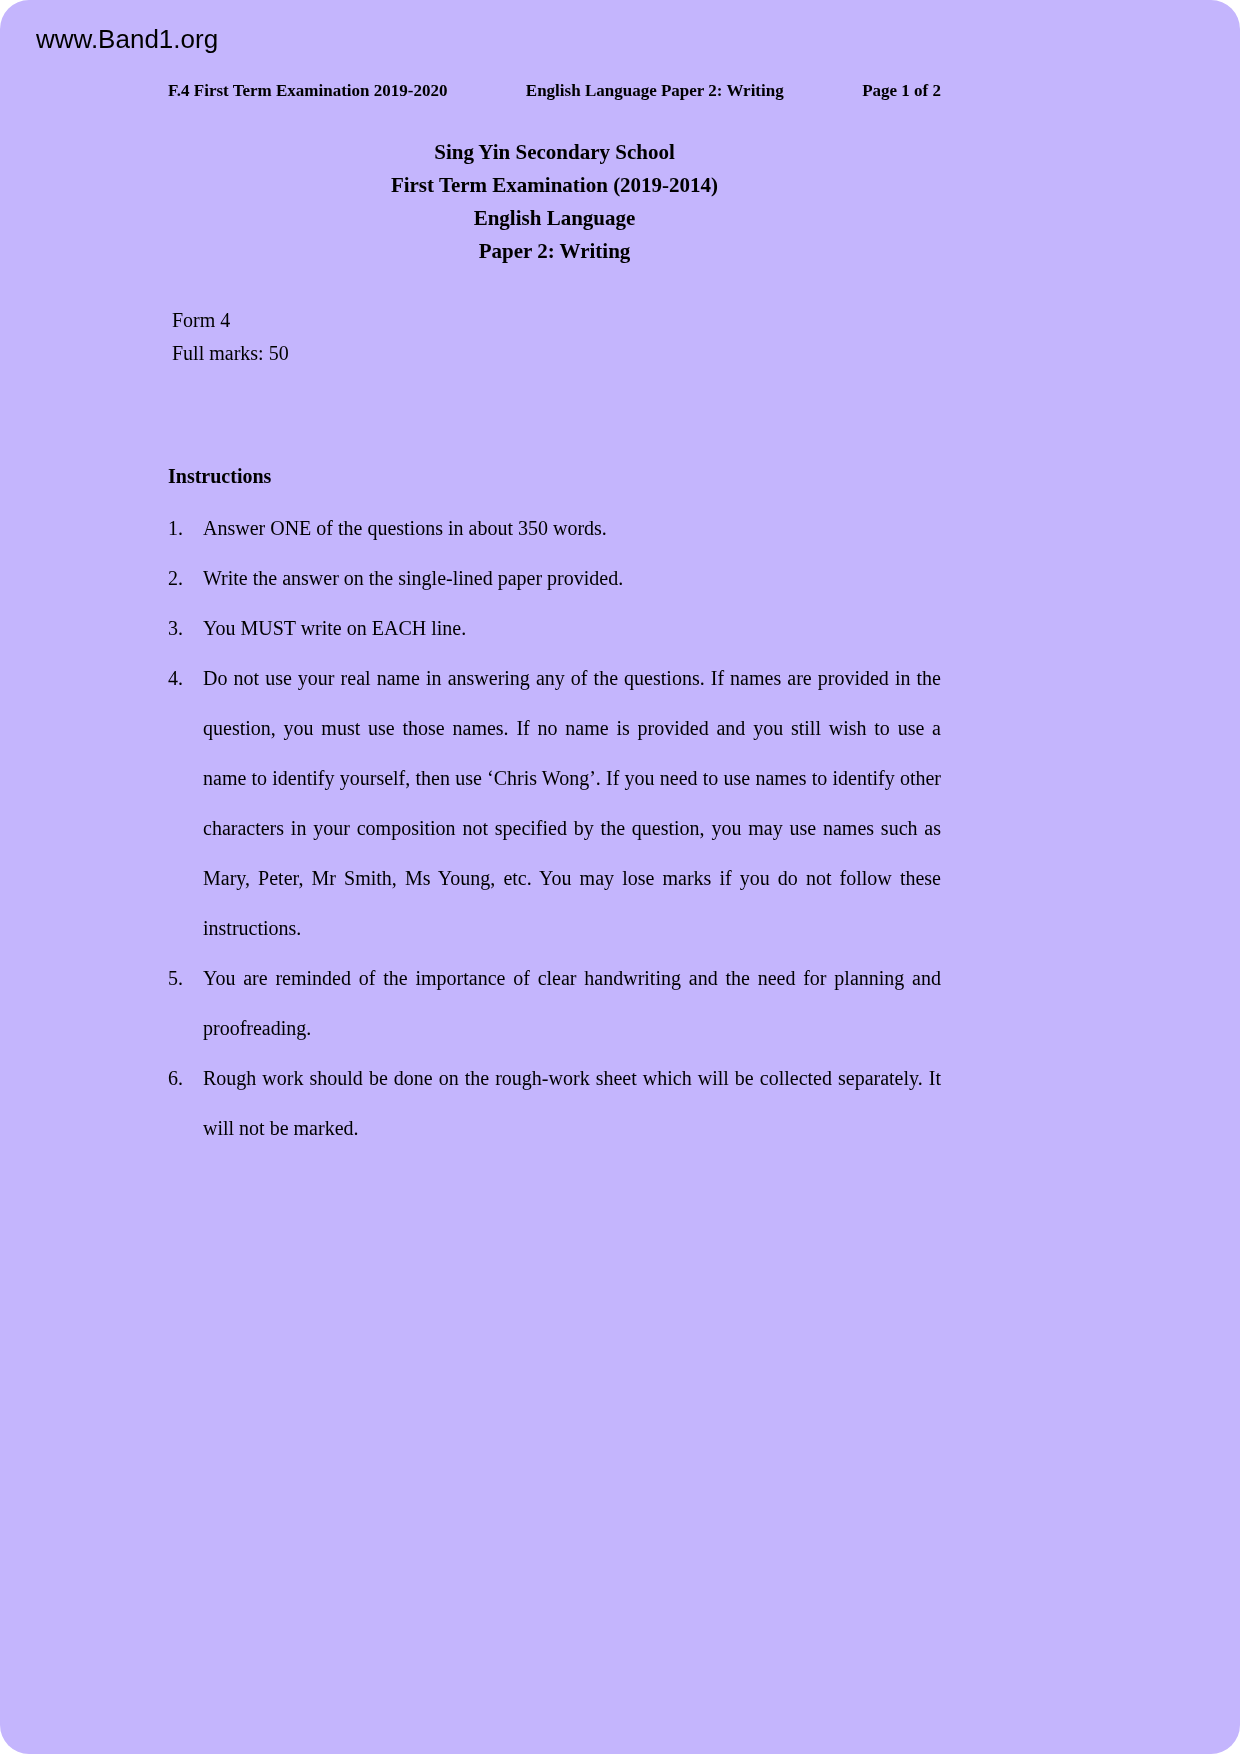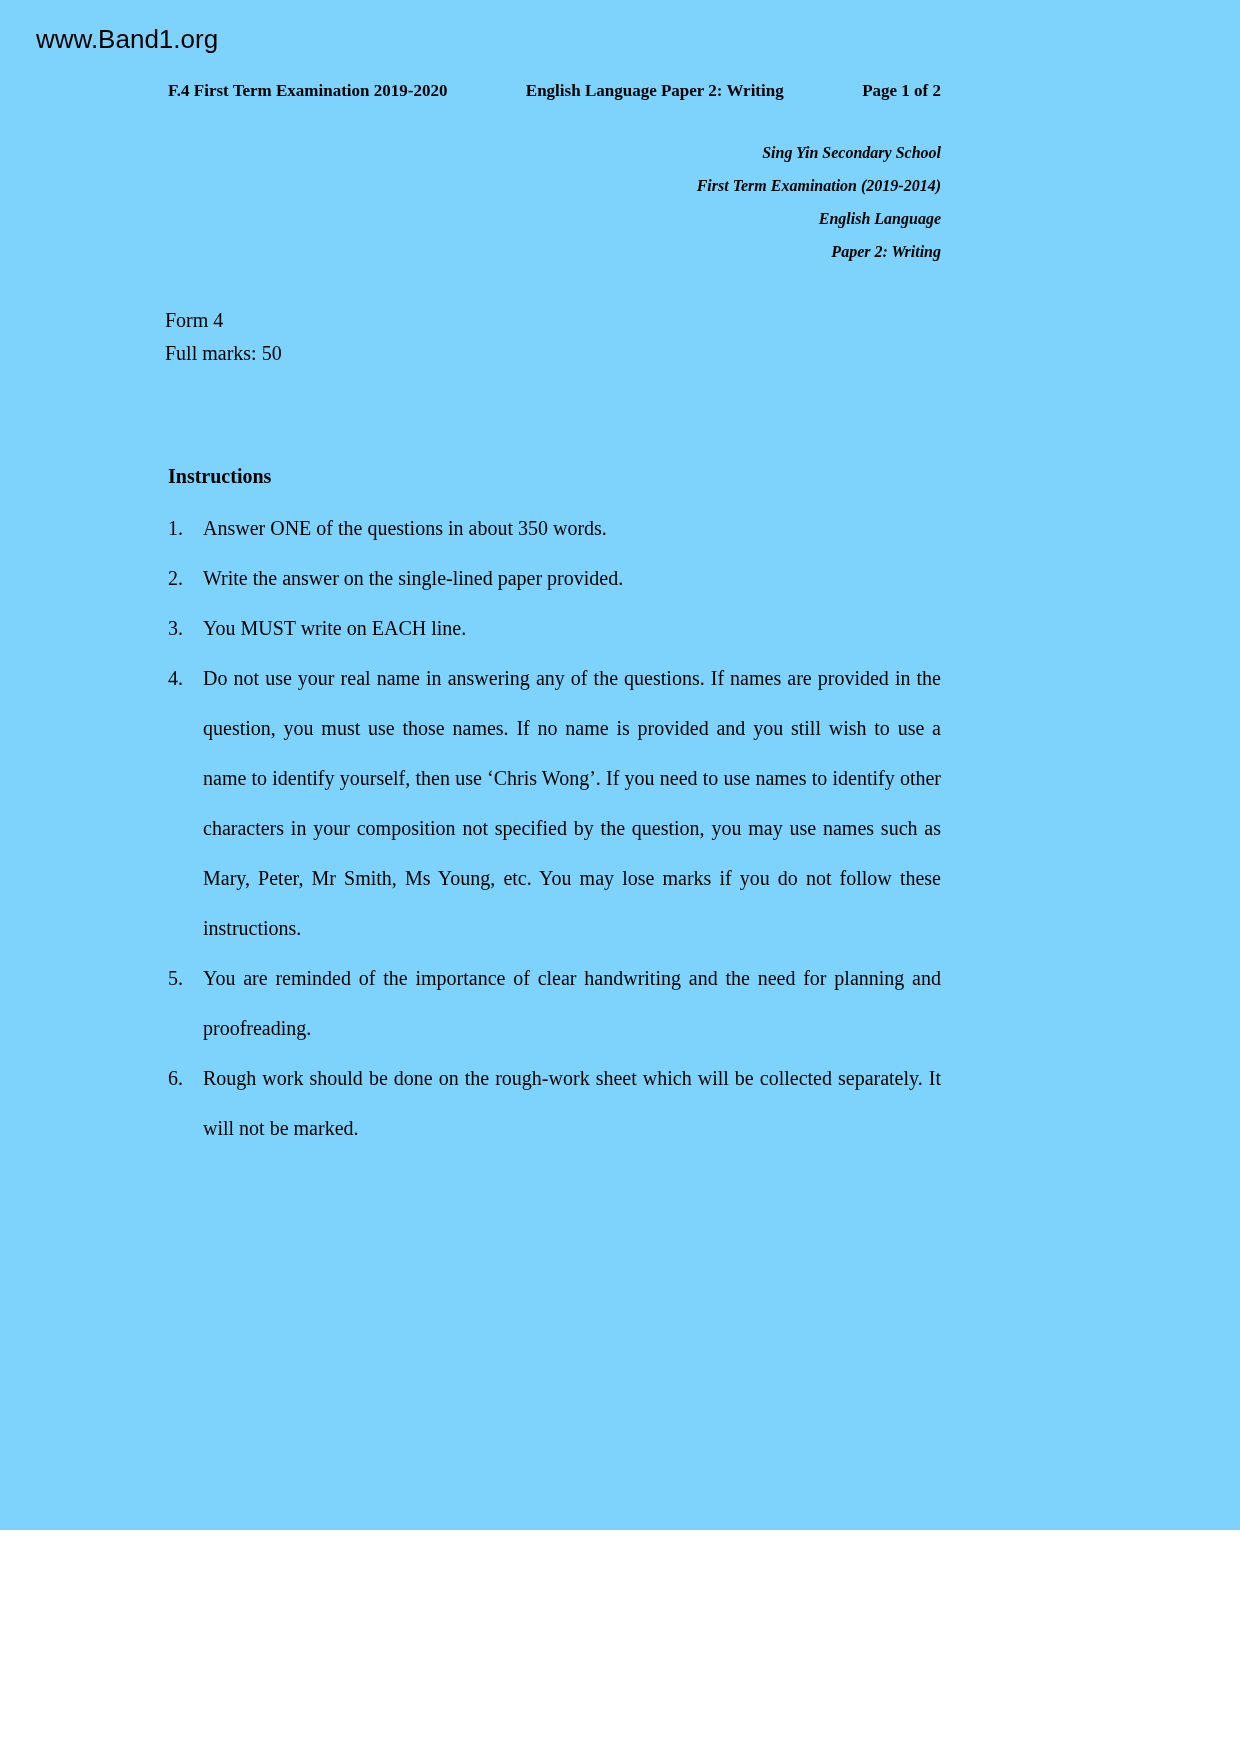--- a/index.html
+++ b/index.html
@@ -4,23 +4,24 @@
 <style>
   * { margin: 0; padding: 0; box-sizing: border-box; }
   html, body { background: #ffffff; }
   body {
     font-family: "Liberation Serif", serif;
     color: #000000;
   }
   .page {
     position: relative;
     width: 1240px;
-    height: 1530px;
-    background: #7dd3fc;
+    height: 1754px;
+    background: #c4b5fd;
     overflow: hidden;
+    border-radius: 29px;
   }
   .site-banner {
     position: absolute;
     left: 36px;
     top: 24px;
     font-family: "Liberation Sans", sans-serif;
     font-size: 26px;
     color: #000000;
   }
   .doc-header {
@@ -32,29 +33,28 @@
     justify-content: space-between;
     align-items: baseline;
     font-size: 17px;
     font-weight: bold;
   }
   .title-block {
     position: absolute;
     left: 168px;
     top: 136px;
     width: 773px;
-    text-align: right;
+    text-align: center;
     font-weight: bold;
-    font-size: 16px;
+    font-size: 21px;
     line-height: 33px;
-    font-style: italic;
   }
   .meta-row {
     position: absolute;
-    left: 165px;
+    left: 172px;
     top: 304px;
     width: 773px;
     display: flex;
     justify-content: space-between;
     align-items: flex-start;
     font-size: 20px;
     line-height: 33px;
   }
   .instructions-heading {
     position: absolute;

